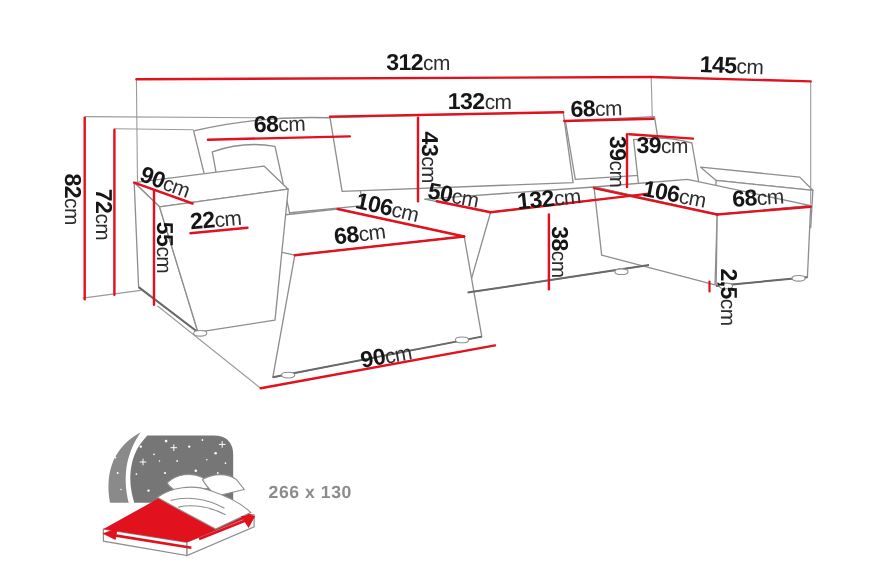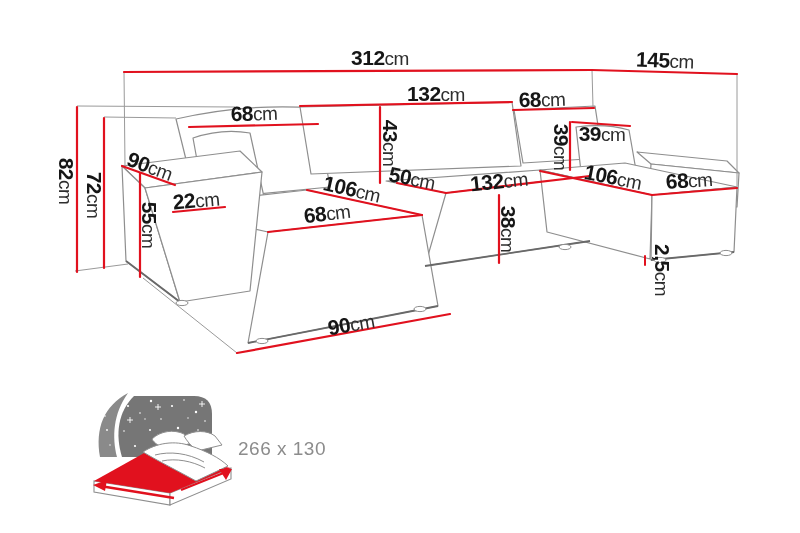--- a/index.html
+++ b/index.html
@@ -4,21 +4,21 @@
 <style>
   html,body{margin:0;padding:0;background:#fff;}
   .stage{position:relative;width:800px;height:533px;background:#ffffff;overflow:hidden;
          font-family:"Liberation Sans",sans-serif;}
   .stage svg{position:absolute;left:0;top:0;}
   .labels{position:absolute;left:0;top:0;width:800px;height:533px;pointer-events:none;}
   .dim{position:absolute;white-space:nowrap;transform:translate(-50%,-50%) rotate(var(--r,0deg));
        line-height:1;}
   .dim b{font-weight:700;font-size:21px;color:#161616;letter-spacing:-0.5px;}
   .dim span{font-weight:400;font-size:19px;color:#2e2e2e;letter-spacing:-0.5px;}
-  .bedsize{position:absolute;transform:translate(-50%,-50%);font-weight:400;font-size:19px;
+  .bedsize{position:absolute;transform:translate(-50%,-50%);font-weight:700;font-size:16px;
            color:#8c8c8c;white-space:nowrap;letter-spacing:0.5px;}
 </style>
 </head>
 <body>
 
 <div class="stage">
 
   <svg width="800" height="533" viewBox="0 0 800 533">
 
     <g fill="#ffffff" stroke="#8e8e8e" stroke-width="1.2" stroke-linejoin="round">

